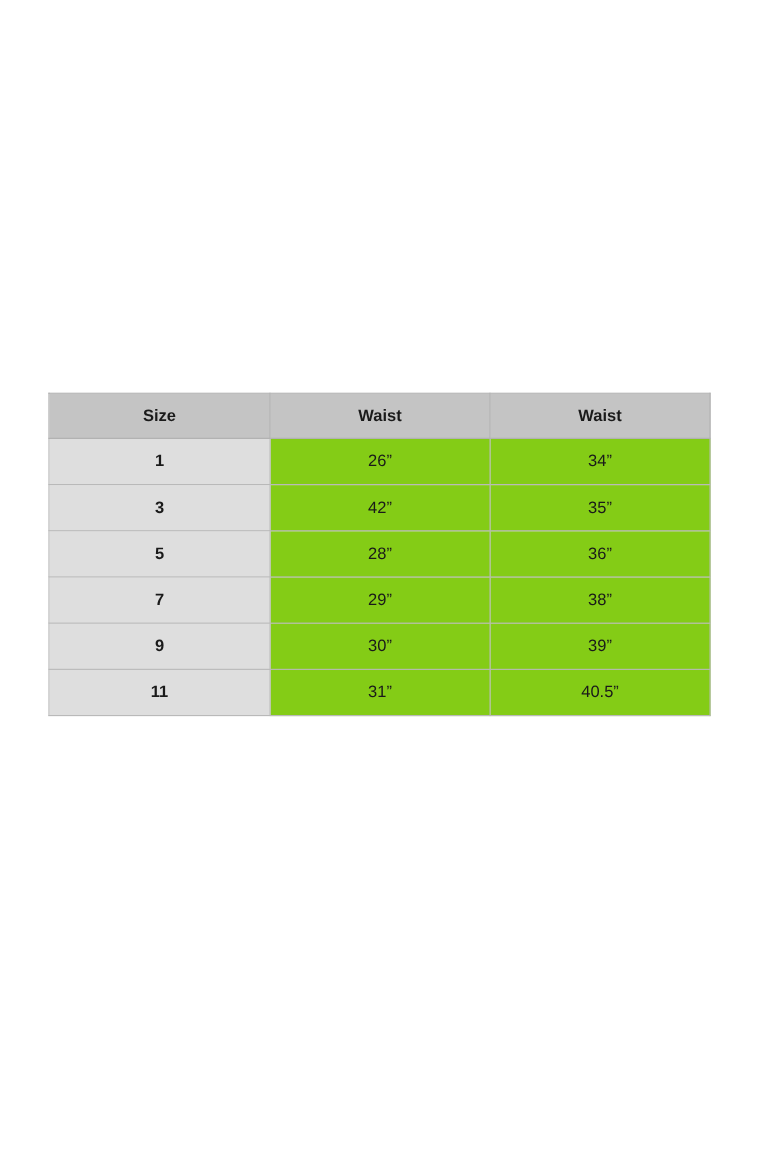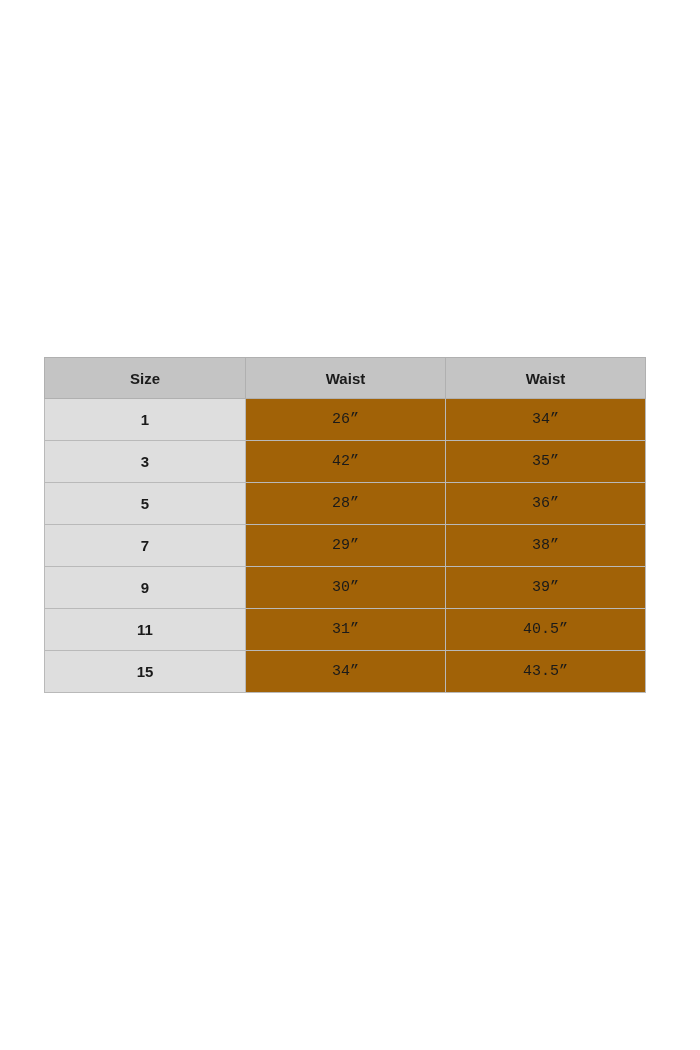--- a/index.html
+++ b/index.html
@@ -68,23 +68,22 @@
     height: 40px;
     border-color: #b0b0b0;
   }
 
   table.size-table tbody td.size-cell {
     background: #dedede;
     font-weight: bold;
   }
 
   table.size-table tbody td.measure-cell {
-    background: #a16207;
+    background: #84cc16;
     font-weight: normal;
-    font-family: Liberation Mono, monospace;
   }
 
   col.c-size { width: 201px; }
   col.c-waist { width: 200px; }
   col.c-hips { width: 200px; }
 </style>
 </head>
 <body>
 
 <div class="sheet">
@@ -128,22 +127,17 @@
         <tr>
           <td class="size-cell">9</td>
           <td class="measure-cell">30”</td>
           <td class="measure-cell">39”</td>
         </tr>
         <tr>
           <td class="size-cell">11</td>
           <td class="measure-cell">31”</td>
           <td class="measure-cell">40.5”</td>
         </tr>
-        <tr>
-          <td class="size-cell">15</td>
-          <td class="measure-cell">34”</td>
-          <td class="measure-cell">43.5”</td>
-        </tr>
       </tbody>
     </table>
   </div>
 
 </div>
 
 </body></html>

